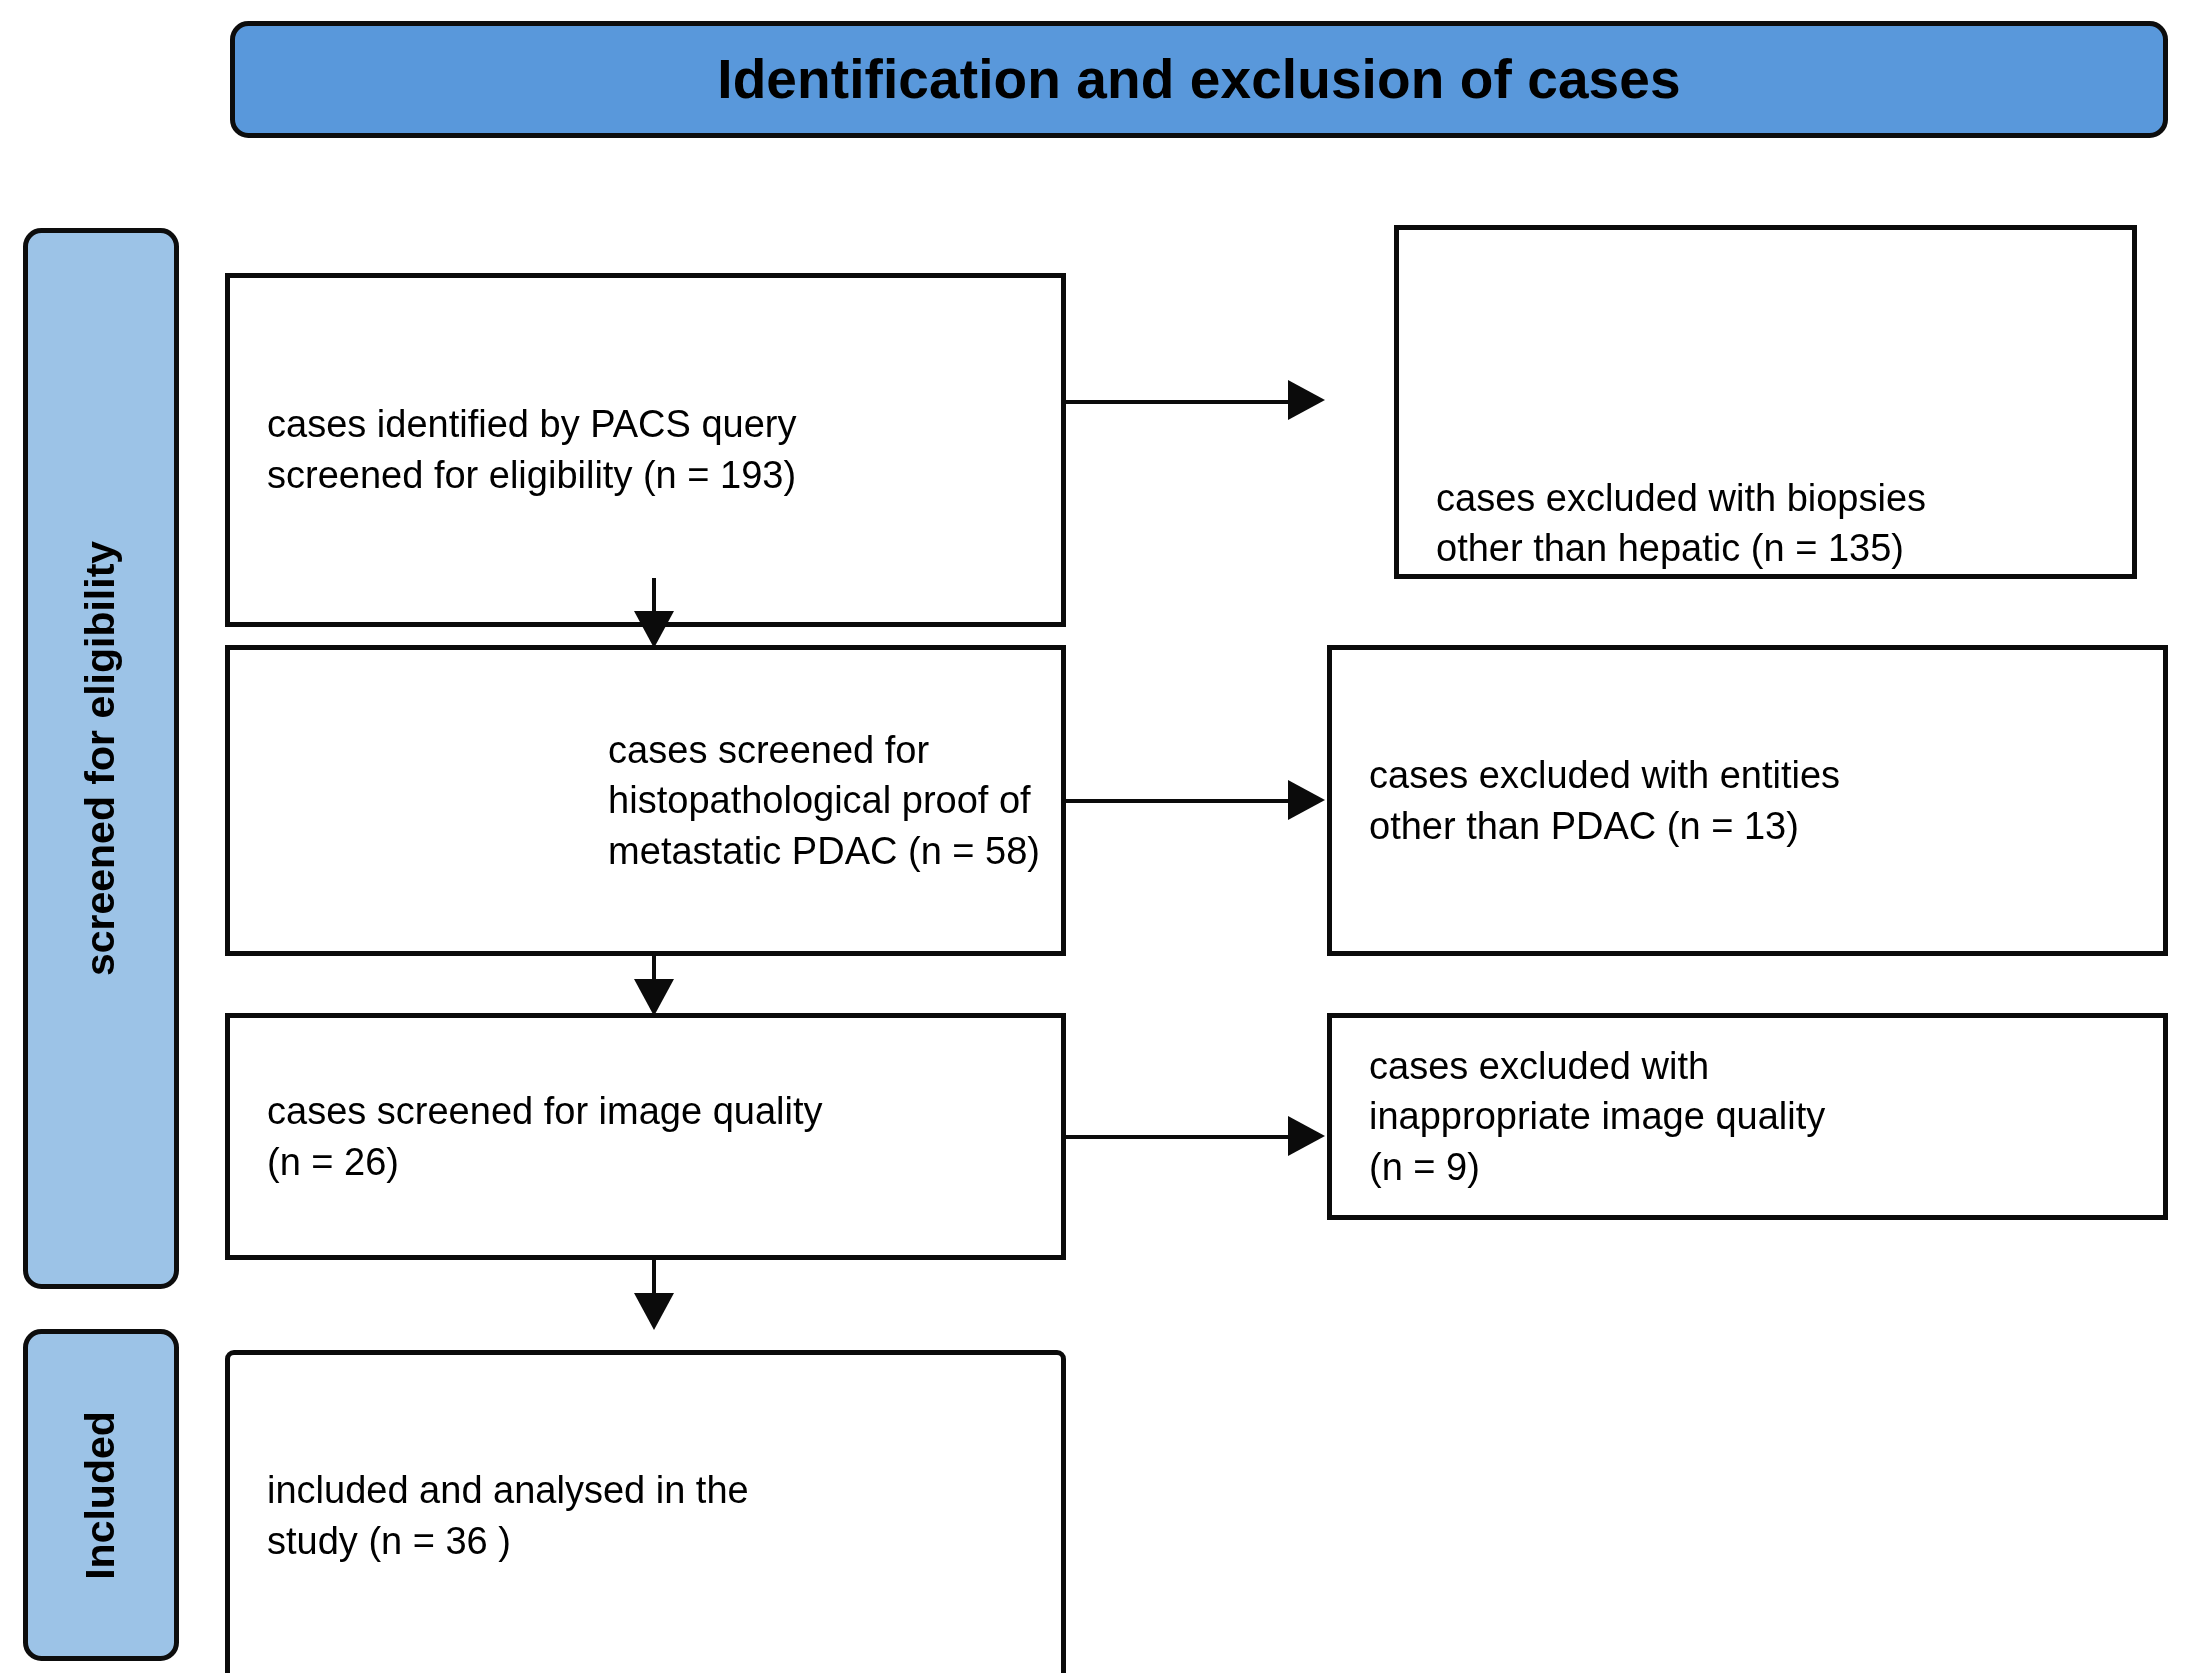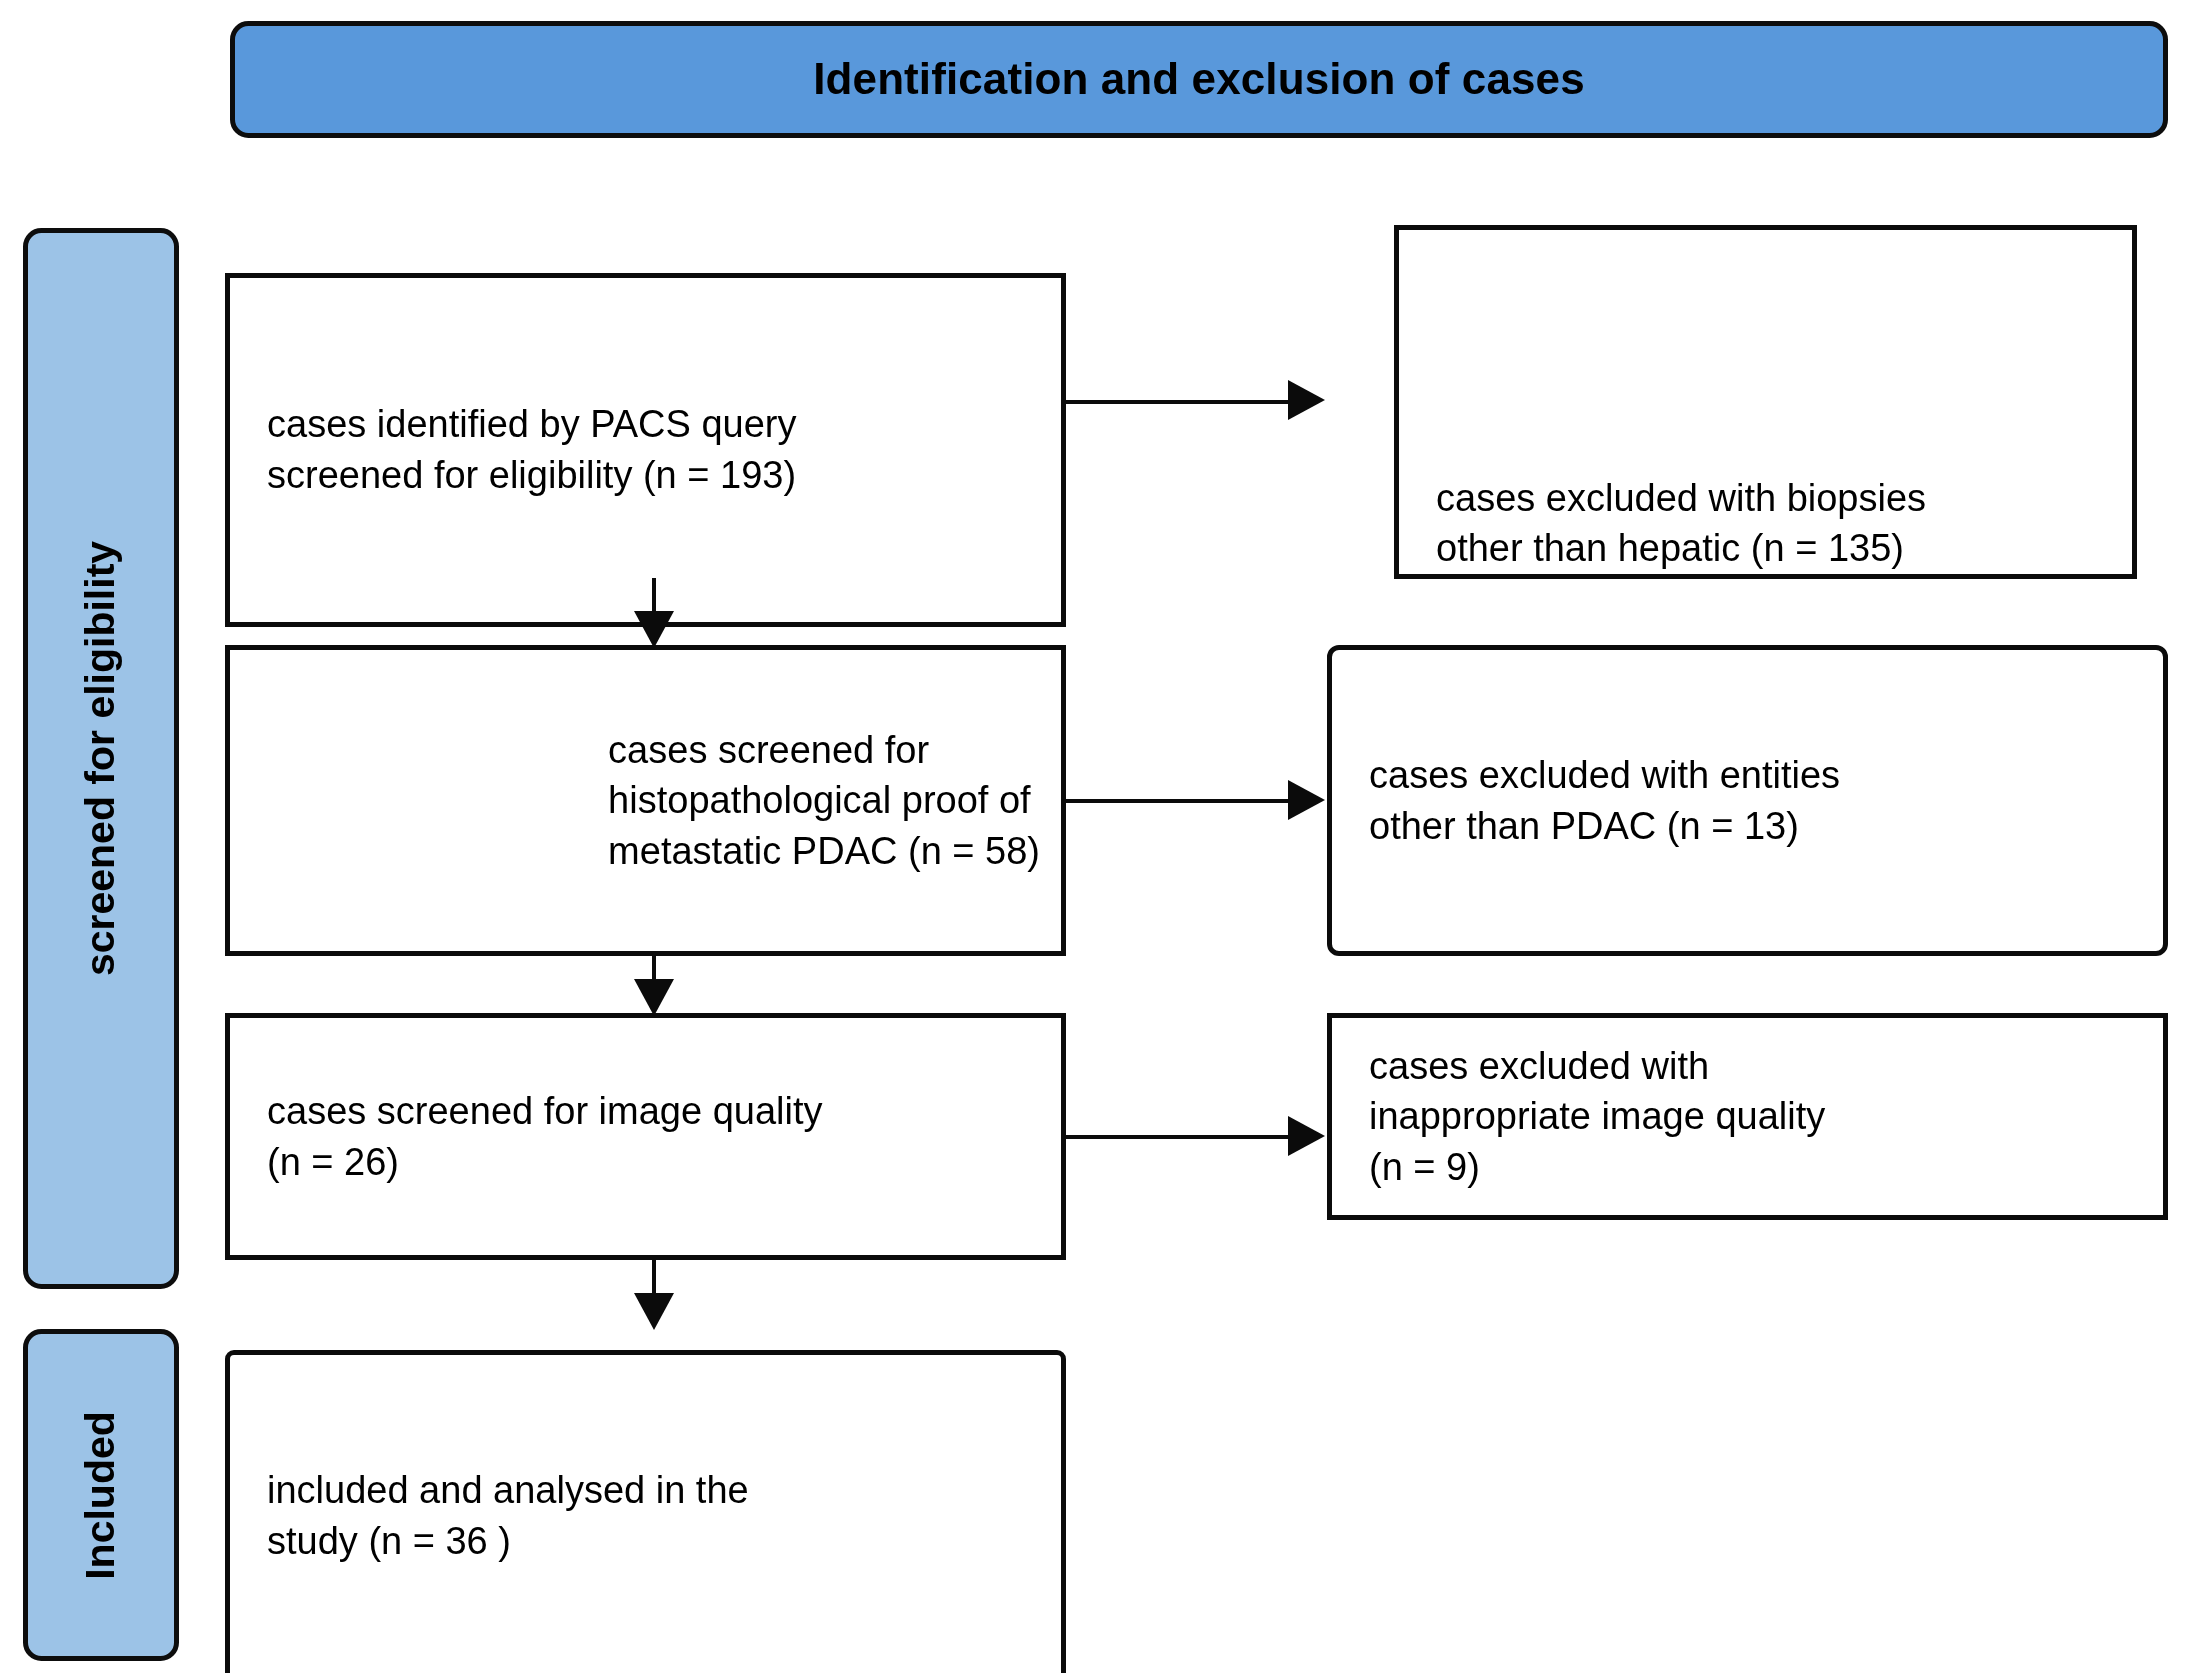--- a/index.html
+++ b/index.html
@@ -29,21 +29,21 @@
     height: 117px;
     background: #5998DB;
     border: 5px solid #0d0d0d;
     border-radius: 18.4px;
     box-sizing: border-box;
     display: flex;
     align-items: center;
     justify-content: center;
   }
   .header-title {
-    font-size: 44px;
+    font-size: 55px;
     font-weight: bold;
     color: #000000;
     letter-spacing: 0.1px;
     text-align: center;
     line-height: 1.1;
   }
 
   
   .stage-label {
     position: absolute;
@@ -93,21 +93,21 @@
     white-space: pre-line;
   }
 
   
   #box-identified   { left: 225px;  top: 225px;  width: 841px; height: 354px; margin-top: 48px; }
   #box-histology    { left: 225px;  top: 645px;  width: 841px; height: 311px; justify-content: flex-end; }
   #box-quality      { left: 225px;  top: 1013px; width: 841px; height: 247px; }
   #box-included     { left: 225px;  top: 1350px; width: 841px; height: 332px; border-radius: 9px; }
 
   #box-excl-biopsy  { left: 1394px; top: 225px;  width: 743px; height: 354px; align-items: flex-end; }
-  #box-excl-entity  { left: 1327px; top: 645px;  width: 841px; height: 311px; border-radius: 12px; }
+  #box-excl-entity  { left: 1327px; top: 645px;  width: 841px; height: 311px; }
   #box-excl-quality { left: 1327px; top: 1013px; width: 841px; height: 207px; }
 
   
   .connector {
     position: absolute;
     pointer-events: none;
   }
   .conn-line-v {
     position: absolute;
     width: 3.5px;

